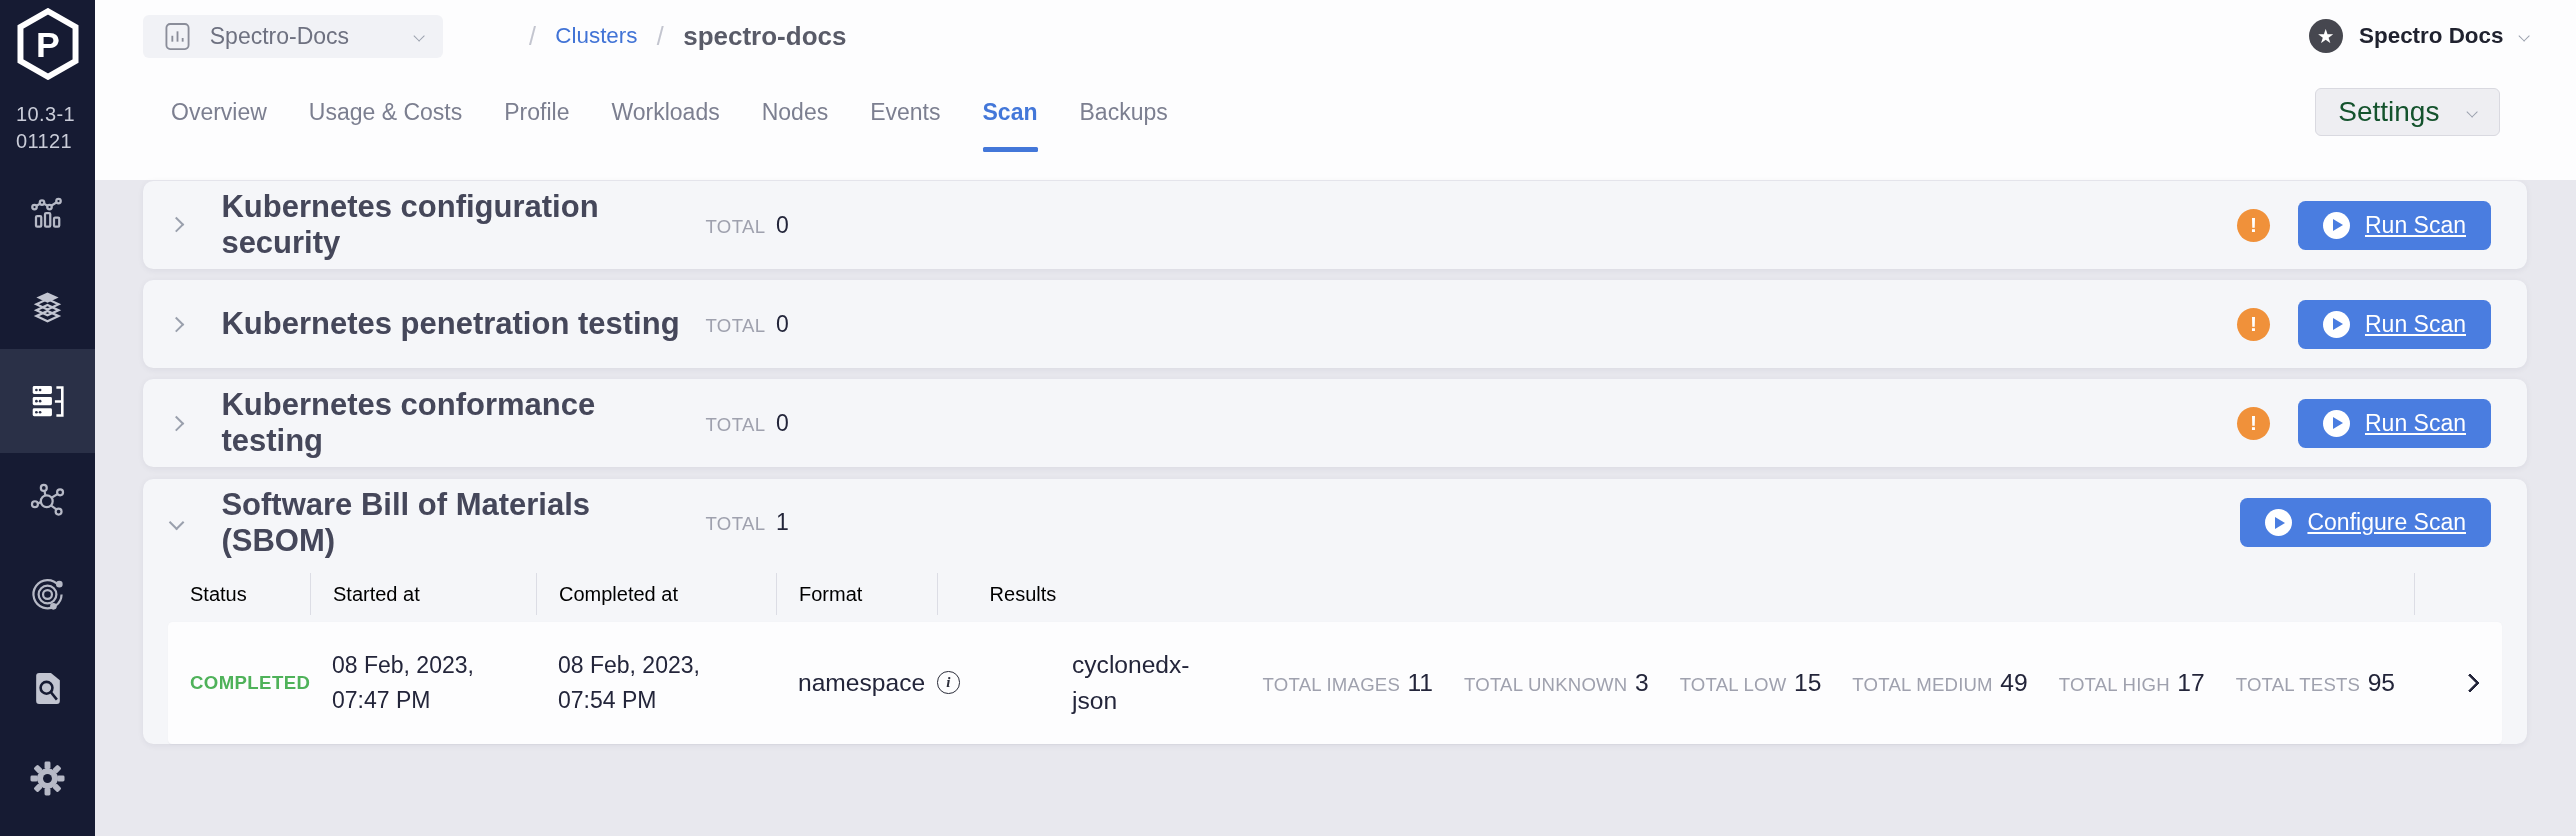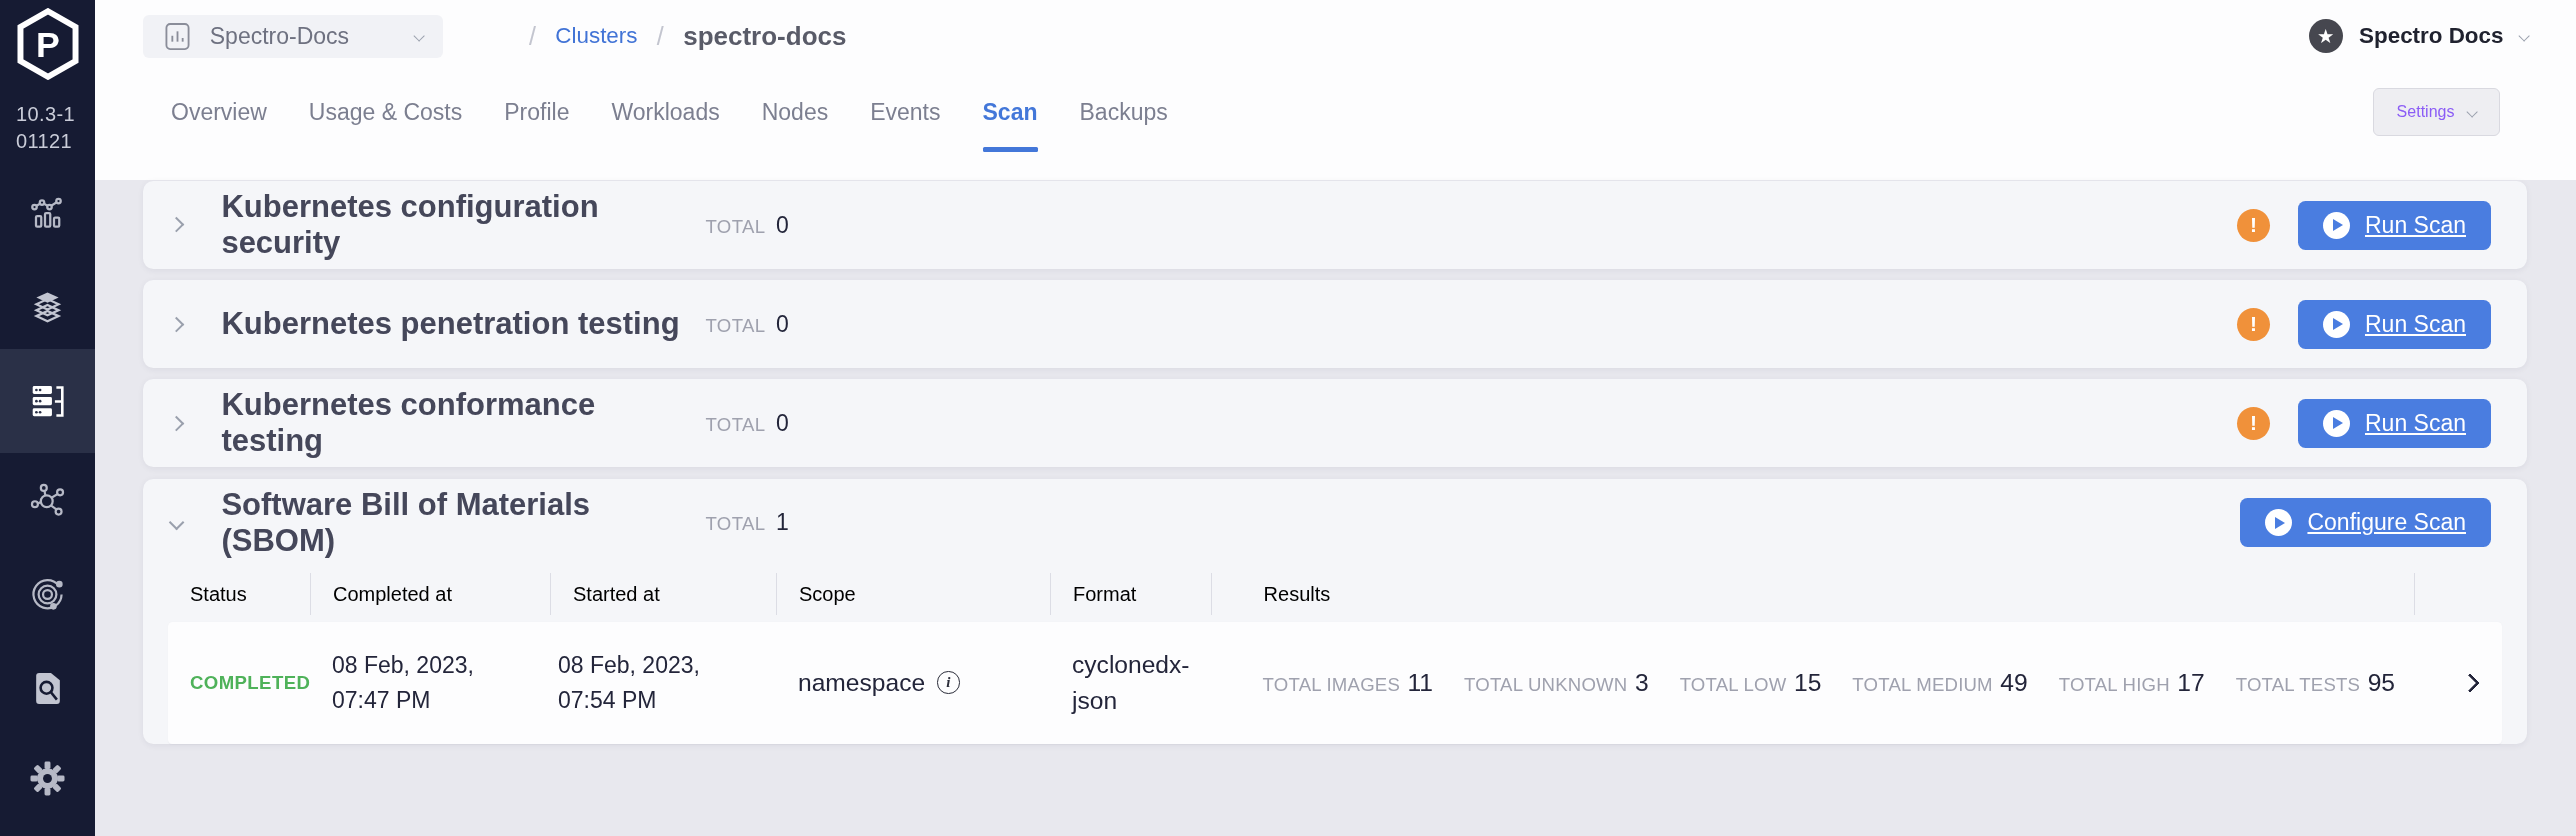--- a/index.html
+++ b/index.html
@@ -31,23 +31,23 @@
   .avatar { width:34px; height:34px; border-radius:50%; background:#46474f; color:#fff;
     display:flex; align-items:center; justify-content:center; font-size:19.4px; }
   .user-label { font-size:22.4px; font-weight:600; color:#20222f; }
 
   .tabbar { height:80px; display:flex; align-items:stretch; padding:0 76px;justify-content:space-between; }
   .tab { display:flex; align-items:center; font-size:23px; color:#7c7f90; font-weight:500;
     margin-right:42px; cursor:pointer; position:relative; }
   .tab.active { color:#4377d9; font-weight:600; }
   .tab.active::after { content:""; position:absolute; left:0; right:0; bottom:0;
     height:5.2px; background:#4377d9; border-radius:1.5px; }
-  .settings-btn { margin-left:auto; align-self:center; display:flex; align-items:center; gap:14px;
+  .settings-btn { margin-left:auto; align-self:center; display:flex; align-items:center; gap:29px;
     background:#eeeef2; border:1.5px solid #d9d9e0; border-radius:6px; height:48px;
-    padding:0 22.4px; font-size:16px; color:#8b5cf6; cursor:pointer; }
+    padding:0 22.4px; font-size:28px; color:#14532d; cursor:pointer; }
 
   
   .chev { display:inline-block; width:11.2px; height:11.2px;
     border-right:2.2px solid #9aa0ad; border-bottom:2.2px solid #9aa0ad; }
   .chev.right { transform:rotate(-45deg); }
   .chev.down  { transform:rotate(45deg); }
   .chev.small { width:8.2px; height:8.2px; border-width:1.9px; }
   .chev.dark  { width:14px; height:14px; border-width:3.4px; border-color:#23253a; border-radius:0.7px; }
 
   
@@ -318,23 +318,22 @@
               <i></i>
             </span>
           <span>Configure Scan</span>
         </button>
       </div>
     </div>
 
     <div class="tbl">
       <div class="tbl-head">
         <div class="col c-status">Status</div>
+        <div class="col c-start">Started at</div>
         <div class="col c-done">Completed at</div>
-        <div class="col c-start">Started at</div>
-        <div class="col c-scope">Scope</div>
         <div class="col c-format">Format</div>
         <div class="col c-results">Results</div>
         <div class="col c-go"></div>
       </div>
 
       <div class="tbl-row">
         <div class="col c-status">
           <span class="status-txt">COMPLETED</span>
         </div>
         <div class="col c-start">

